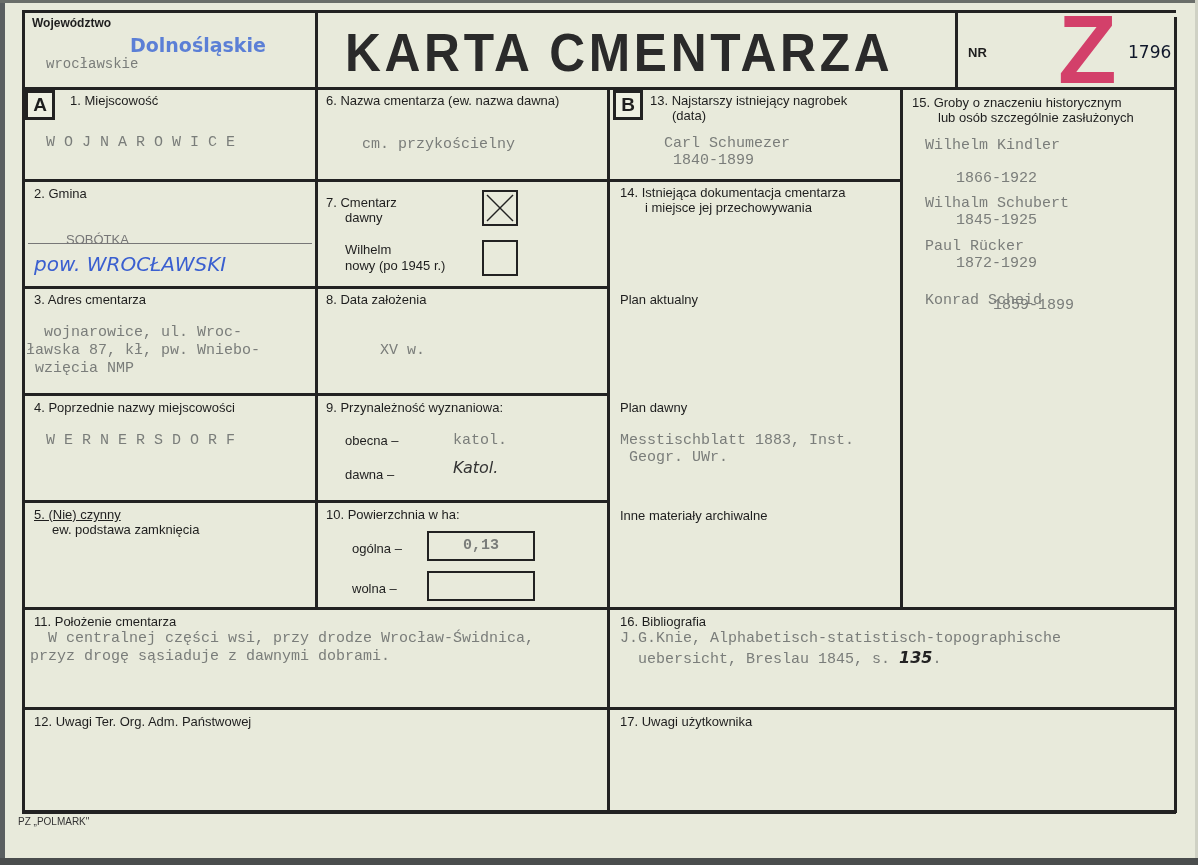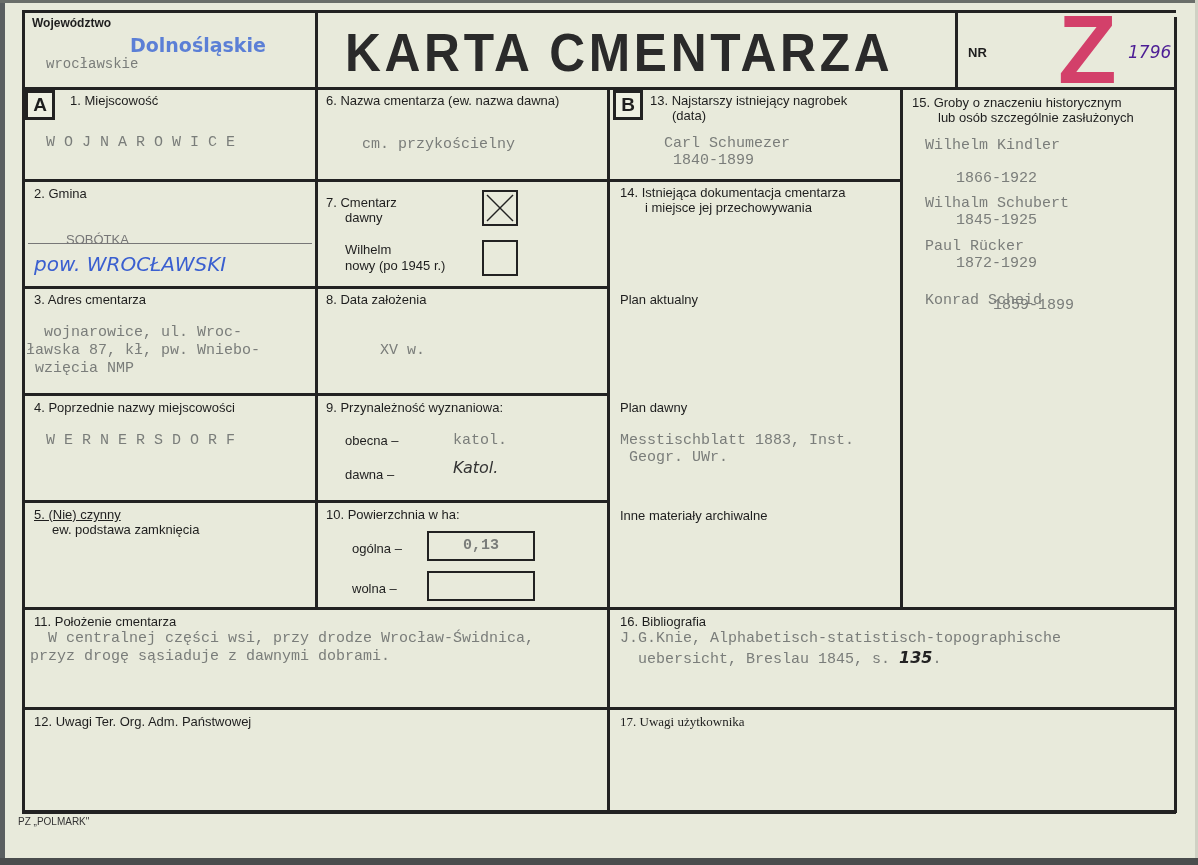--- a/index.html
+++ b/index.html
@@ -34,21 +34,21 @@
     font-family: "Liberation Sans", sans-serif; font-weight: bold;
     font-size: 54px; letter-spacing: 4px; color: #2a2a2a; line-height: 60px;
     transform: scaleX(0.92); transform-origin: left top;
   }
   .nr-label { position: absolute; left: 968px; top: 45px; font-size: 13px; font-weight: bold; }
   .big-z {
     position: absolute; left: 1058px; top: 0px;
     font-family: "Liberation Sans", sans-serif; font-weight: bold;
     font-size: 96px; color: #d3406a; line-height: 100px;
   }
-  .nr-num { position: absolute; left: 1128px; top: 42px; font-family: "DejaVu Sans", sans-serif; font-style: italic; font-size: 17px; color: #4c1d95; }
+  .nr-num { position: absolute; left: 1128px; top: 42px; font-family: "DejaVu Sans", sans-serif; font-size: 17px; color: #0f172a; }
 
   .stamp {
     position: absolute; left: 130px; top: 34px;
     font-family: "DejaVu Sans", sans-serif; font-weight: bold; font-size: 19px;
     color: #5b7fd6;
   }
   .section-box {
     position: absolute; width: 30px; height: 30px; border: 3px solid #222;
     background: #eef0e2; font-weight: bold; font-size: 19px; text-align: center; line-height: 24px;
   }
@@ -187,15 +187,15 @@
 <div class="typed" style="left:30px; top:648px;">przyz drogę sąsiaduje z dawnymi dobrami.</div>
 
 <div class="lbl" style="left:620px; top:614px;">16. Bibliografia</div>
 <div class="typed" style="left:620px; top:630px;">J.G.Knie, Alphabetisch-statistisch-topographische</div>
 <div style="position:absolute; left:638px; top:648px; white-space:nowrap;">
   <span class="typed" style="position:static;">uebersicht, Breslau 1845, s. </span><span class="hand" style="position:static; font-size:16px; color:#222; font-weight:bold;">135</span><span class="typed" style="position:static;">.</span>
 </div>
 
 <div class="lbl" style="left:34px; top:714px;">12. Uwagi Ter. Org. Adm. Państwowej</div>
 
-<div class="lbl" style="left:620px; top:714px;font-family:Liberation Serif, serif;">17. Uwagi użytkownika</div>
+<div class="lbl" style="left:620px; top:714px;">17. Uwagi użytkownika</div>
 
 <div class="footer-mark">PZ „POLMARK"</div>
 
 </body></html>

